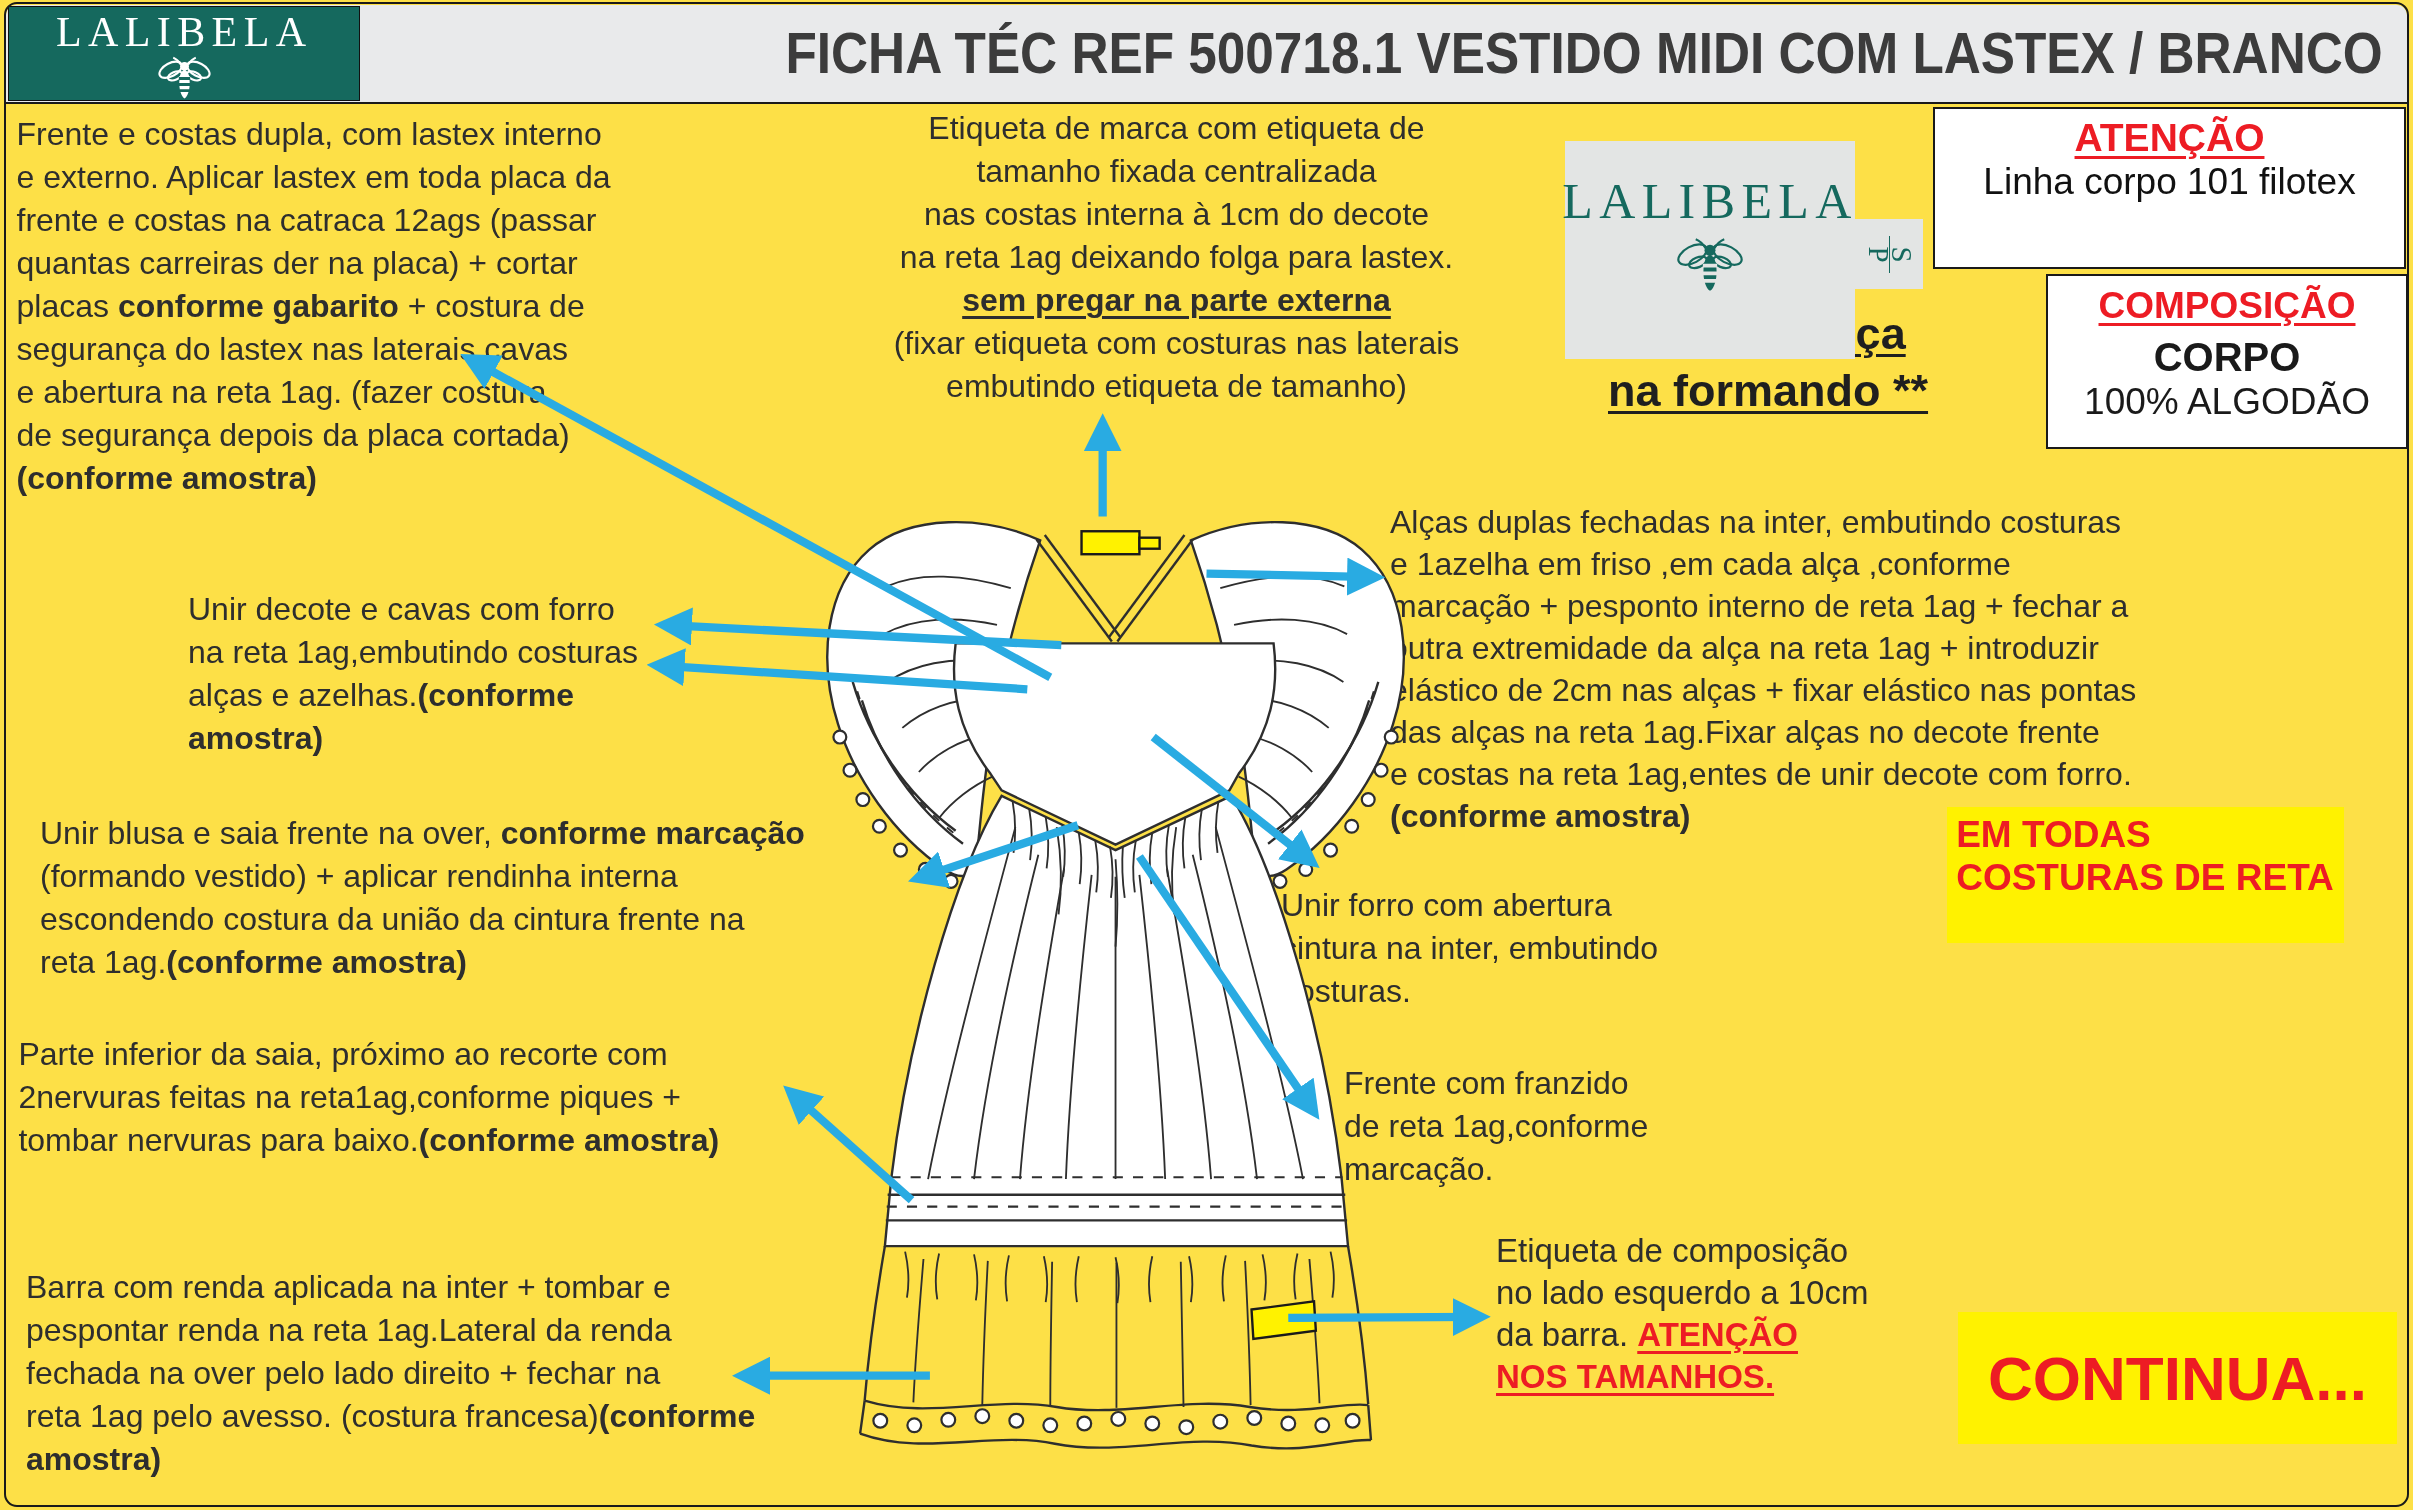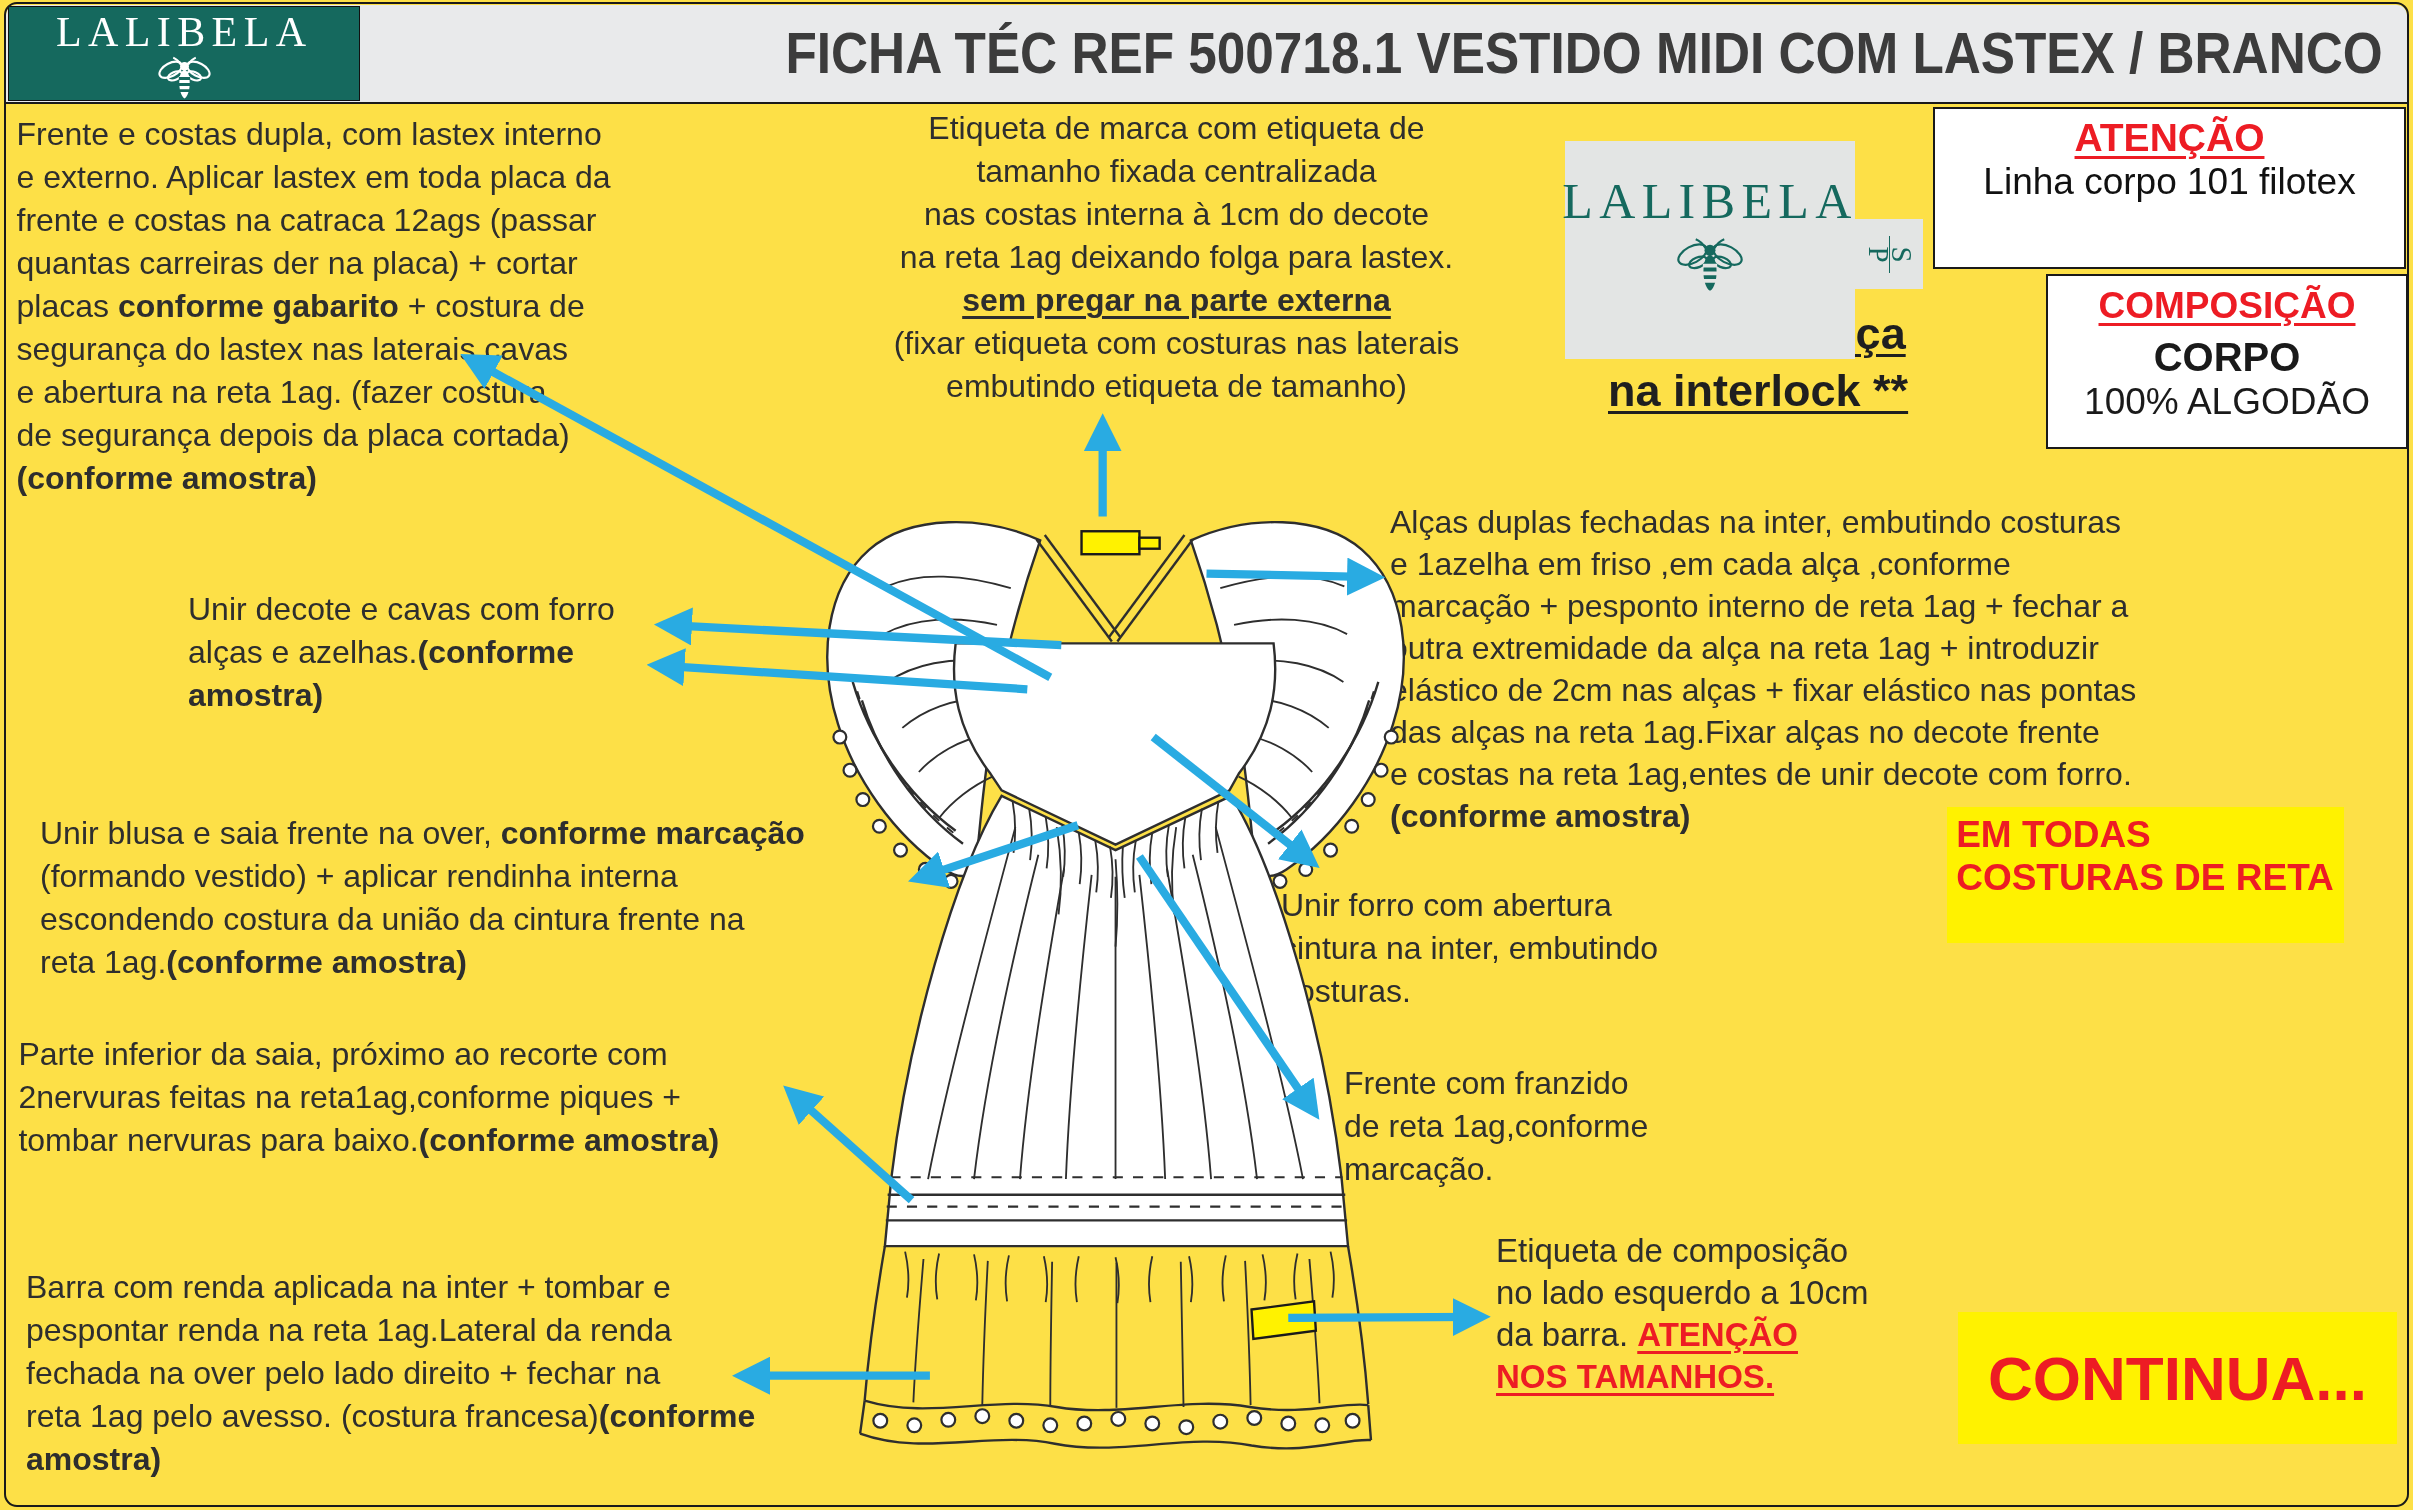--- a/index.html
+++ b/index.html
@@ -110,20 +110,21 @@
       <div><span>Etiqueta de marca com etiqueta de</span></div>
       <div><span>tamanho fixada centralizada</span></div>
       <div><span>nas costas interna à 1cm do decote</span></div>
       <div><span>na reta 1ag deixando folga para lastex.</span></div>
       <div><span class="b u">sem pregar na parte externa</span></div>
       <div><span>(fixar etiqueta com costuras nas laterais</span></div>
       <div><span>embutindo etiqueta de  tamanho)</span></div>
     </div>
   <div class="note p2">
       <div><span>Unir decote e cavas com forro</span></div>
+      <div><span>na reta 1ag,embutindo costuras</span></div>
       <div><span>alças e azelhas.</span><span class="b">(conforme</span></div>
       <div><span class="b">amostra)</span></div>
     </div>
   <div class="note p3">
       <div><span>Unir blusa e saia frente na over, </span><span class="b">conforme marcação</span></div>
       <div><span>(formando vestido) + aplicar rendinha interna</span></div>
       <div><span>escondendo costura da união da cintura frente na</span></div>
       <div><span>reta 1ag.</span><span class="b">(conforme amostra)</span></div>
     </div>
   <div class="note p4">
@@ -169,21 +170,21 @@
     <div class="box-title u">ATENÇÃO</div>
     <div class="box-line">Linha corpo 101 filotex</div>
   </div>
   <div class="box composicao">
     <div class="box-title u">COMPOSIÇÃO</div>
     <div class="box-sub">CORPO</div>
     <div class="box-val">100% ALGODÃO</div>
   </div>
   <div class="fechar">
       <div><span class="b u">**Fechar peça</span></div>
-      <div><span class="b u">na interlock **</span></div>
+      <div><span class="b u">na formando **</span></div>
     </div>
   <div class="yellow-box usar">
       <div><span>EM TODAS</span></div>
       <div><span>COSTURAS DE RETA</span></div>
     </div>
   <div class="yellow-box continua">
     <span>CONTINUA...</span>
   </div>
 
   <div class="logo2">

